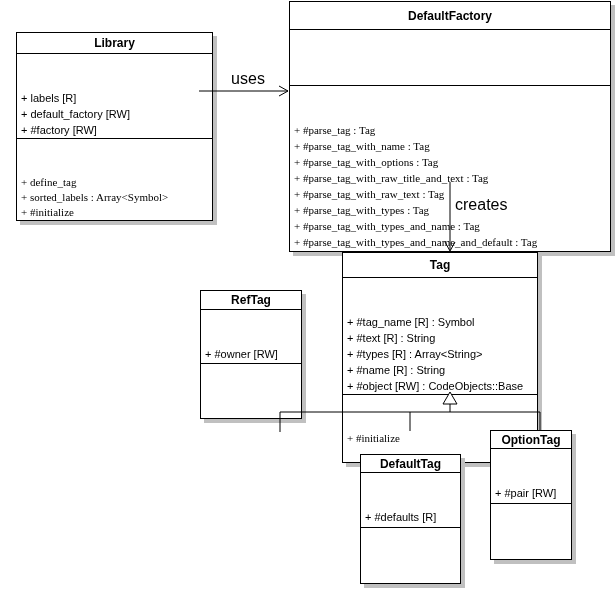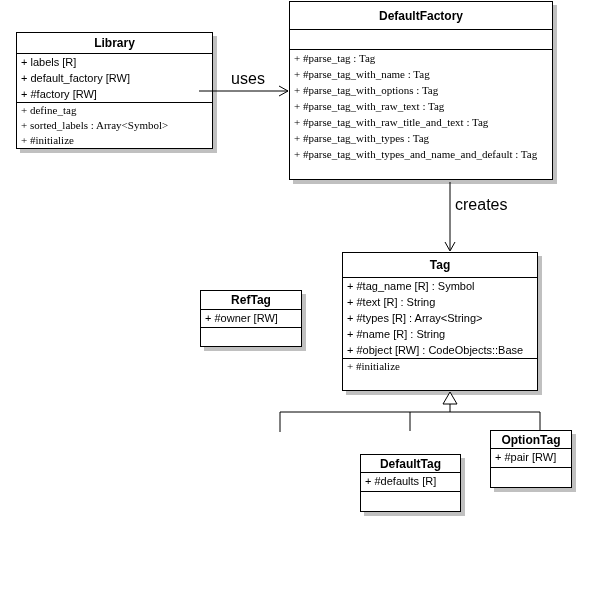--- a/index.html
+++ b/index.html
@@ -16,21 +16,21 @@
     background:var(--box-fill,#ffffff);
     border:1px solid var(--border,#000000);
     box-shadow:4px 4px 0 0 var(--shadow,#c0c0c0);
   }
   .uml-title {
     font-weight:bold; font-size:12px;
     display:flex; align-items:center; justify-content:center;
     border-bottom:1px solid var(--border,#000000);
     white-space:nowrap;
   }
-  .sec { border-bottom:1px solid var(--border,#000000); overflow:hidden; }
+  .sec { border-bottom:1px solid var(--border,#000000); overflow:hidden;margin-top:36px; }
   .sec:last-child { border-bottom:none;font-family:Liberation Serif, serif; }
   .row { font-size:11px; line-height:16px; padding:0 0 0 4px; white-space:nowrap; }
   .row-15 { line-height:15px; }
   .edge-label { position:absolute; font-size:16px; line-height:13px; white-space:nowrap; }
   svg.edges { position:absolute; left:0; top:0; pointer-events:none; }
 </style>
 </head>
 <body>
 
 <div class="canvas">
@@ -42,30 +42,31 @@
       <div class="row">+ default_factory [RW]</div>
       <div class="row">+ #factory [RW]</div>
     </div>
     <div class="sec" style="height:45px">
       <div class="row row-15">+ define_tag</div>
       <div class="row row-15">+ sorted_labels : Array&lt;Symbol&gt;</div>
       <div class="row row-15">+ #initialize</div>
     </div>
   </div>
 
-  <div class="uml-class" style="left:289px;top:1px;width:264px">
+  <div class="uml-class" style="left:289px;top:1px;width:322px">
     <div class="uml-title" style="height:28px">DefaultFactory</div>
     <div class="sec" style="height:20px"></div>
     <div class="sec" style="height:129px">
       <div class="row">+ #parse_tag : Tag</div>
       <div class="row">+ #parse_tag_with_name : Tag</div>
       <div class="row">+ #parse_tag_with_options : Tag</div>
+      <div class="row">+ #parse_tag_with_raw_title_and_text : Tag</div>
       <div class="row">+ #parse_tag_with_raw_text : Tag</div>
-      <div class="row">+ #parse_tag_with_raw_title_and_text : Tag</div>
       <div class="row">+ #parse_tag_with_types : Tag</div>
+      <div class="row">+ #parse_tag_with_types_and_name : Tag</div>
       <div class="row">+ #parse_tag_with_types_and_name_and_default : Tag</div>
     </div>
   </div>
 
   <div class="uml-class" style="left:342px;top:252px;width:196px">
     <div class="uml-title" style="height:25px">Tag</div>
     <div class="sec" style="height:81px">
       <div class="row">+ #tag_name [R] : Symbol</div>
       <div class="row">+ #text [R] : String</div>
       <div class="row">+ #types [R] : Array&lt;String&gt;</div>

